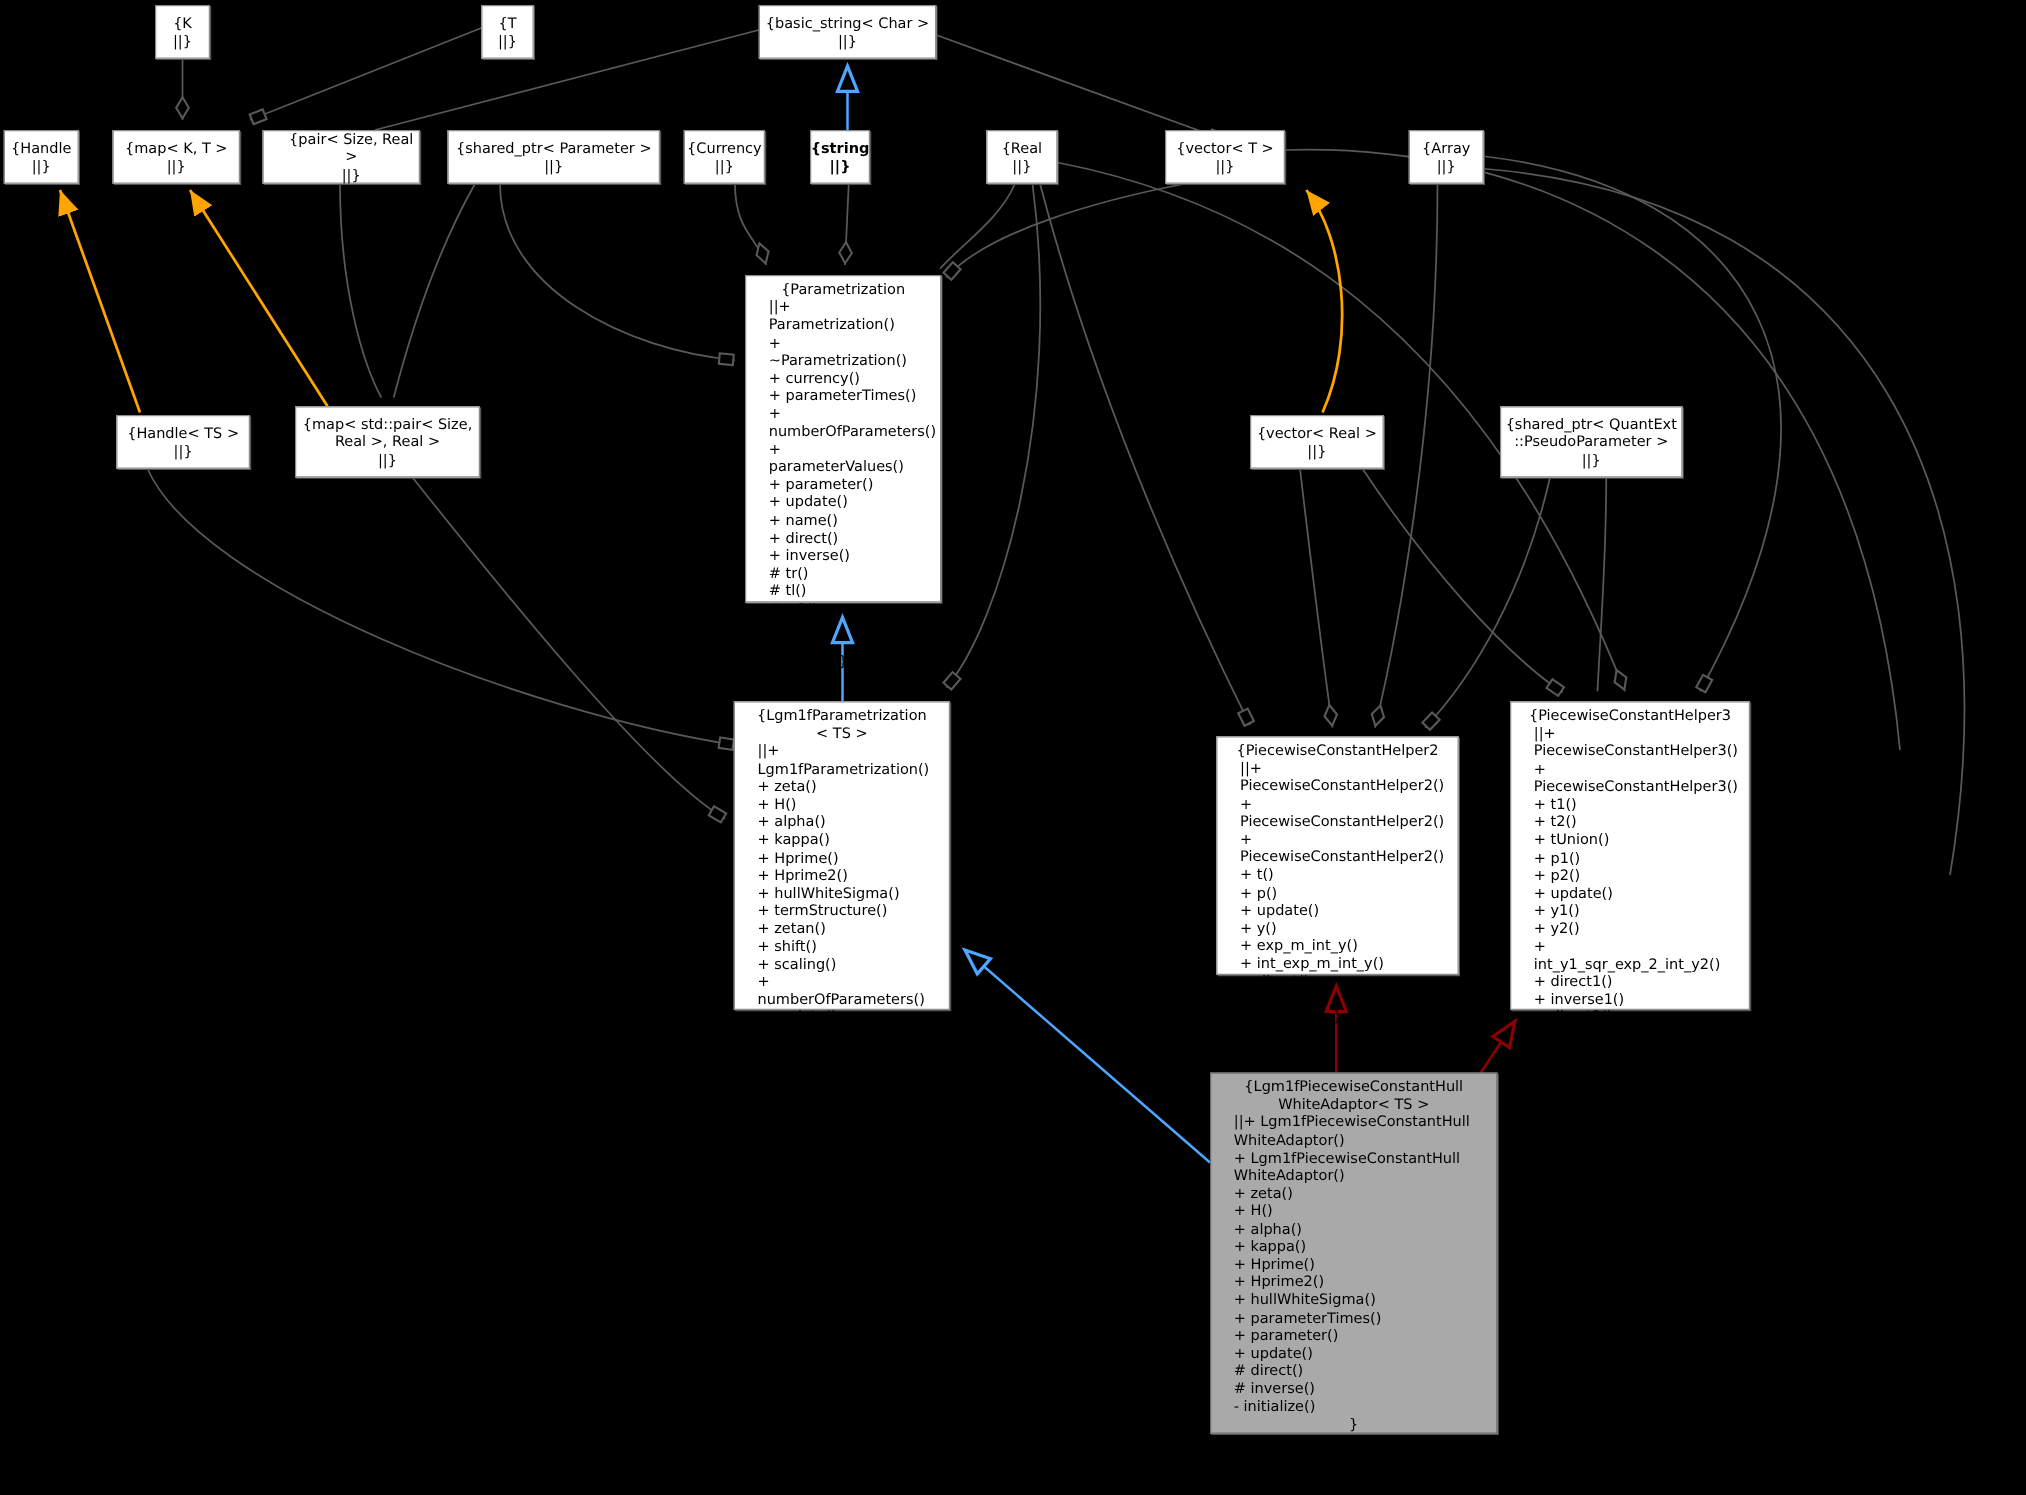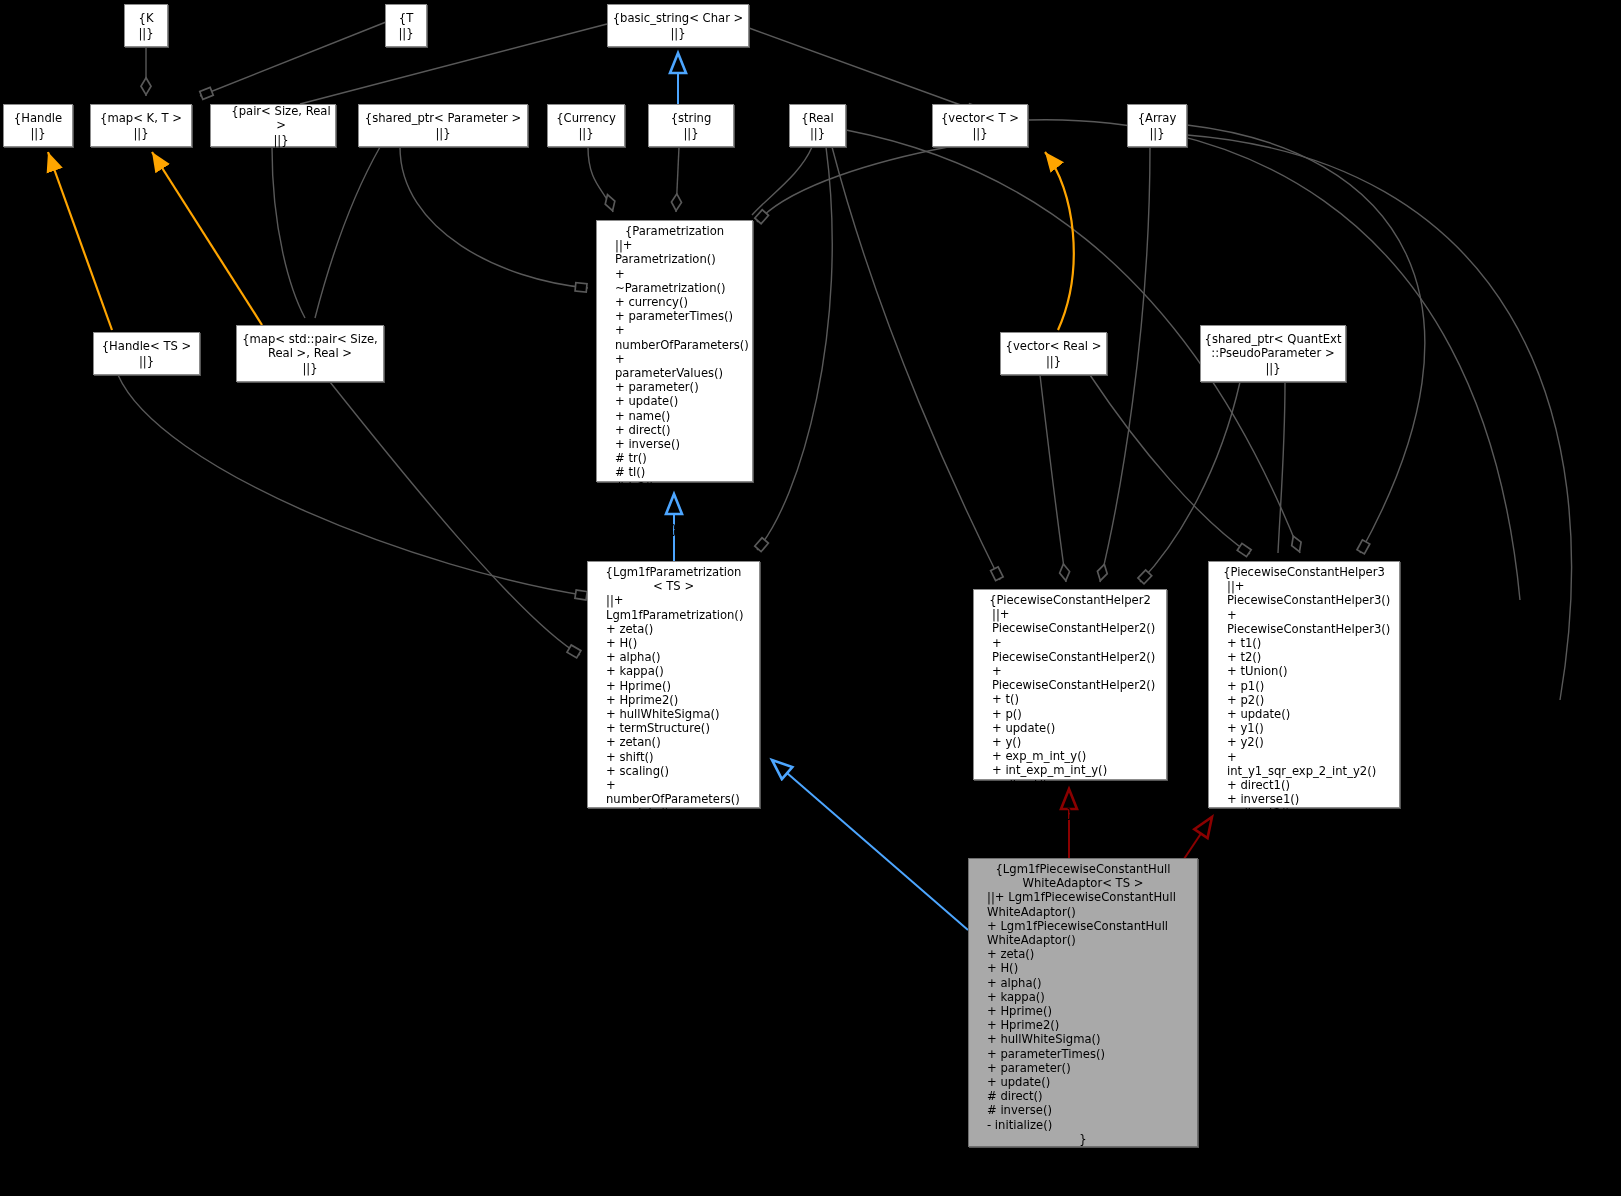--- a/index.html
+++ b/index.html
@@ -113,41 +113,41 @@
 ||}</div>
       </div>
       <div class="node small" style="left: 385px; top: 4px; width: 42px; height: 43px;">
         <div class="hdr">{T
 ||}</div>
       </div>
       <div class="node small" style="left: 607px; top: 4px; width: 142px; height: 43px;">
         <div class="hdr">{basic_string&lt; Char &gt;
 ||}</div>
       </div>
-      <div class="node small" style="left: 3px; top: 104px; width: 70px; height: 43px; justify-content: center;">
+      <div class="node small" style="left: 3px; top: 104px; width: 60px; height: 43px; justify-content: center;">
         <div class="hdr">{Handle
 ||}</div>
       </div>
       <div class="node small" style="left: 90px; top: 104px; width: 102px; height: 43px;">
         <div class="hdr">{map&lt; K, T &gt;
 ||}</div>
       </div>
       <div class="node small" style="left: 210px; top: 104px; width: 126px; height: 43px; padding-left: 16px;">
         <div class="hdr">{pair&lt; Size, Real &gt;
 ||}</div>
       </div>
       <div class="node small" style="left: 358px; top: 104px; width: 170px; height: 43px;">
         <div class="hdr">{shared_ptr&lt; Parameter &gt;
 ||}</div>
       </div>
-      <div class="node small" style="left: 547px; top: 104px; width: 78px; height: 43px;">
+      <div class="node small" style="left: 547px; top: 104px; width: 65px; height: 43px;">
         <div class="hdr">{Currency
 ||}</div>
       </div>
-      <div class="node small" style="left: 648px; top: 104px; width: 86px; height: 43px;">
+      <div class="node small" style="left: 648px; top: 104px; width: 48px; height: 43px; font-weight: bold;">
         <div class="hdr">{string
 ||}</div>
       </div>
       <div class="node small" style="left: 789px; top: 104px; width: 57px; height: 43px;">
         <div class="hdr">{Real
 ||}</div>
       </div>
       <div class="node small" style="left: 932px; top: 104px; width: 96px; height: 43px;">
         <div class="hdr">{vector&lt; T &gt;
 ||}</div>

